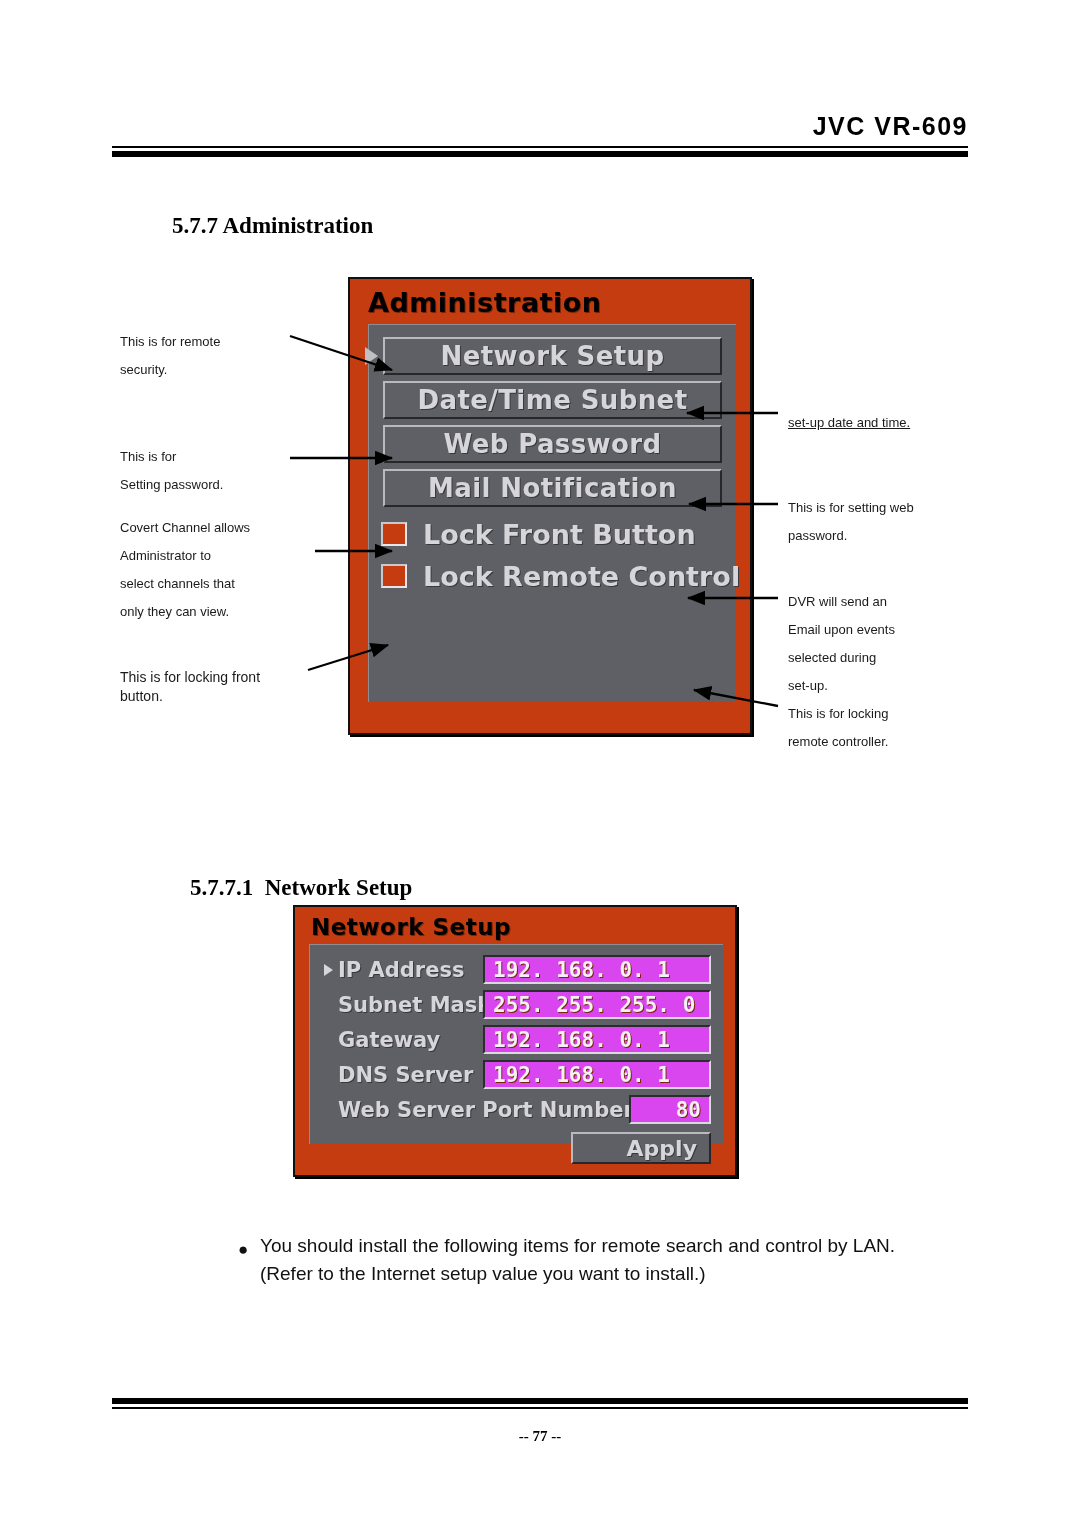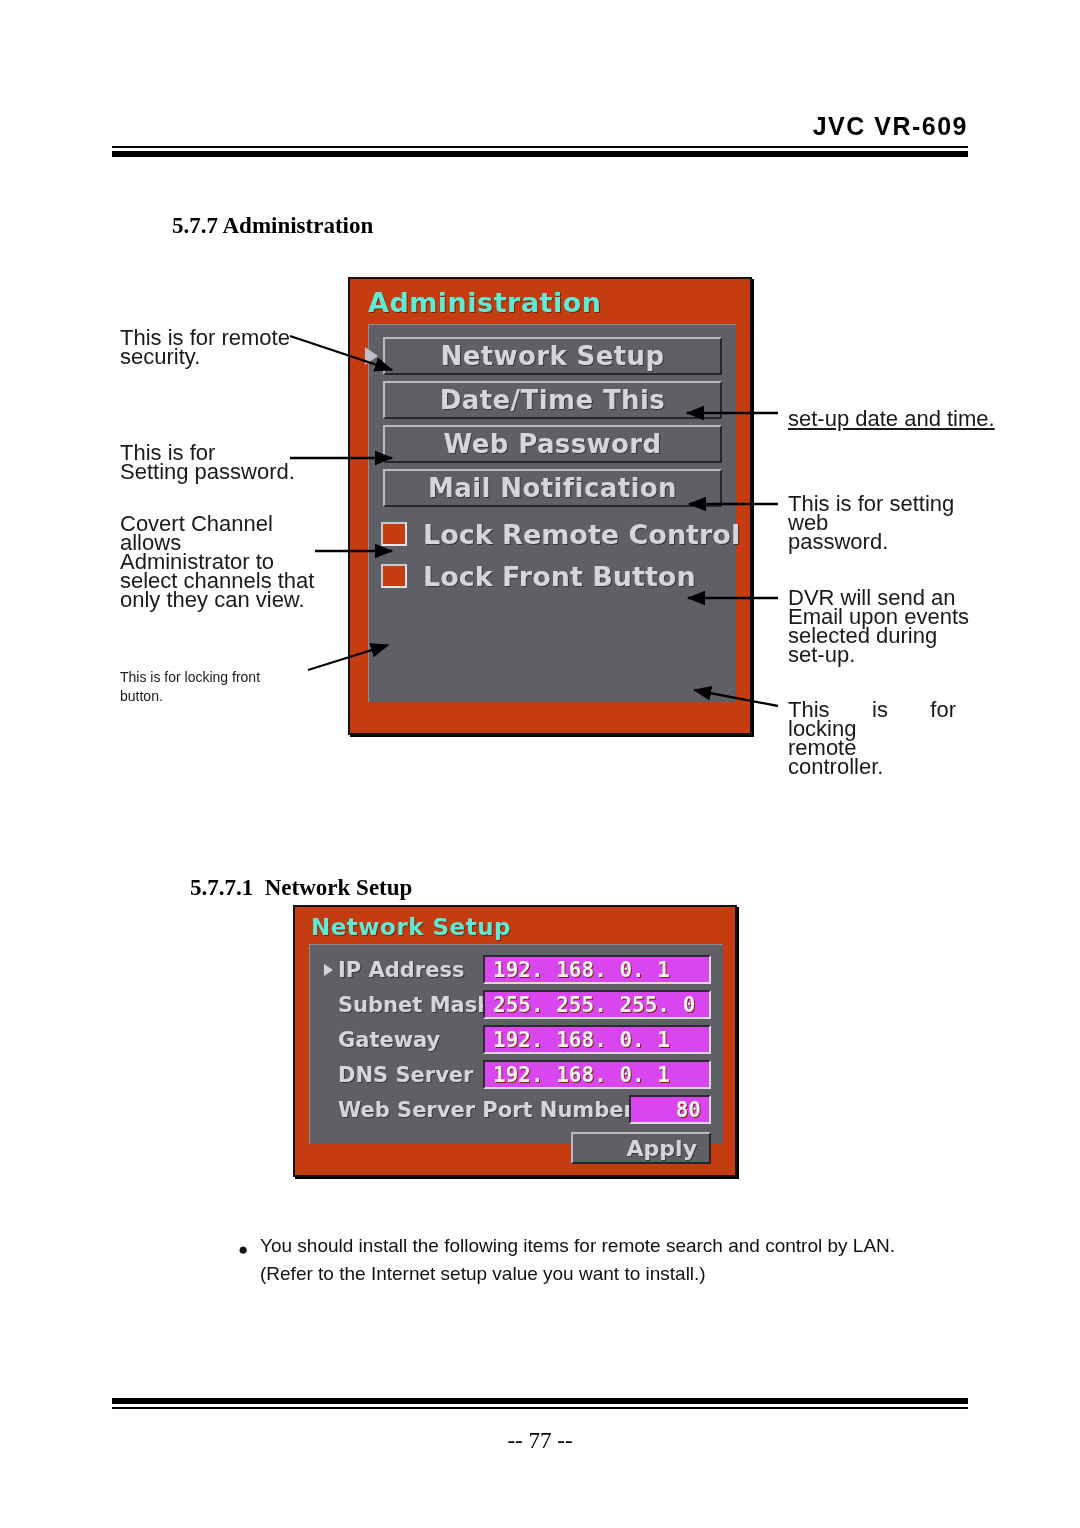--- a/index.html
+++ b/index.html
@@ -63,21 +63,21 @@
   .osd-panel {
     position: absolute;
     background: #c43c10;
     border: 2px solid #111;
     box-sizing: border-box;
     box-shadow: 2px 2px 0 #000;
   }
   .osd-title {
     font-family: "DejaVu Sans", sans-serif;
     font-weight: bold;
-    color: #5eead4;
+    color: #000000;
     text-shadow: 1px 1px 0 #7a2408;
     letter-spacing: 0.5px;
   }
   .osd-body {
     background: #5f5f66;
     border-top: 1px solid #8c8c93;
     border-left: 1px solid #8c8c93;
     box-sizing: border-box;
   }
 
@@ -247,22 +247,22 @@
     font-weight: bold;
     font-size: 22px;
     color: #d5d5da;
     text-shadow: 1px 1px 0 #38383d;
   }
 
   
   .annot {
     position: absolute;
     font-family: "Liberation Sans", sans-serif;
-    font-size: 22px;
-    line-height: 19px;
+    font-size: 13px;
+    line-height: 28px;
     color: #1a1a1a;
     white-space: pre-line;
   }
   .annot.justified { text-align: justify; }
 
   
   #arrow-layer {
     position: absolute;
     left: 0; top: 0;
     width: 1080px; height: 1528px;
@@ -303,22 +303,23 @@
   .rule-bottom .thick { height: 6px; background: #000; }
   .rule-bottom .gap { height: 3px; background: #fff; }
   .rule-bottom .thin { height: 2px; background: #000; }
   #page-number {
     position: absolute;
     left: 0;
     right: 0;
     top: 1428px;
     text-align: center;
     font-family: "Liberation Serif", serif;
-    font-size: 23px;
+    font-size: 15px;
     color: #000;
+    font-weight: bold;
   }
 </style>
 </head>
 <body>
 
 <div class="page-header-title">JVC VR-609</div>
 <div class="rule-top">
   <div class="thin"></div>
   <div class="gap"></div>
   <div class="thick"></div>
@@ -330,41 +331,41 @@
 <div class="osd-panel" id="admin-panel">
   <div class="osd-title">Administration</div>
   <div class="osd-body">
 
     <div class="menu-btn">
       <div class="sel-arrow"></div>
       <span class="label">Network Setup</span>
     </div>
 
     <div class="menu-btn">
-      <span class="label">Date/Time This</span>
+      <span class="label">Date/Time Subnet</span>
     </div>
 
 
     <div class="menu-btn">
       <span class="label">Web Password</span>
     </div>
 
 
     <div class="menu-btn">
       <span class="label">Mail Notification</span>
+    </div>
+
+    <div class="check-row">
+      <div class="checkbox"></div>
+      <span class="label">Lock Front Button</span>
     </div>
 
     <div class="check-row">
       <div class="checkbox"></div>
       <span class="label">Lock Remote Control</span>
-    </div>
-
-    <div class="check-row">
-      <div class="checkbox"></div>
-      <span class="label">Lock Front Button</span>
     </div>
 
   </div>
 </div>
 
 <div class="annot" style="left:120px; top:328px; width:190px;">This is for remote
 security.</div>
 <div class="annot" style="left:120px; top:443px; width:190px;">This is for
 Setting password.</div>
 <div class="annot" style="left:120px; top:514px; width:200px;">Covert Channel allows

